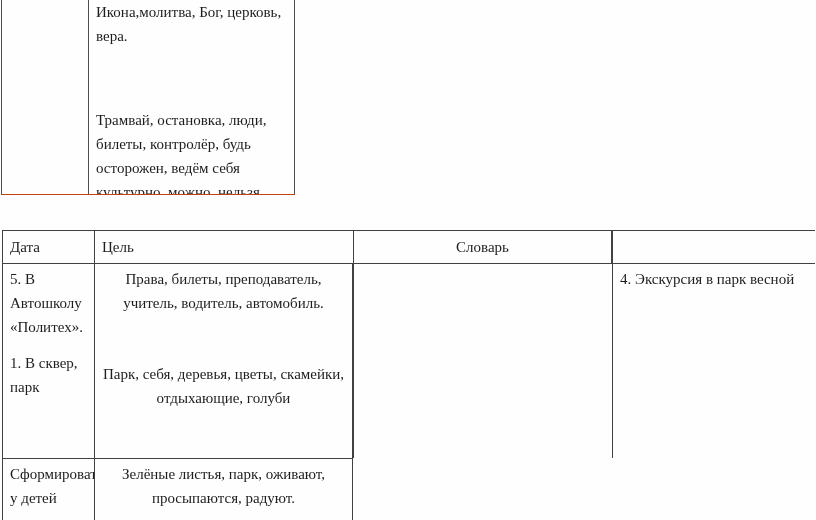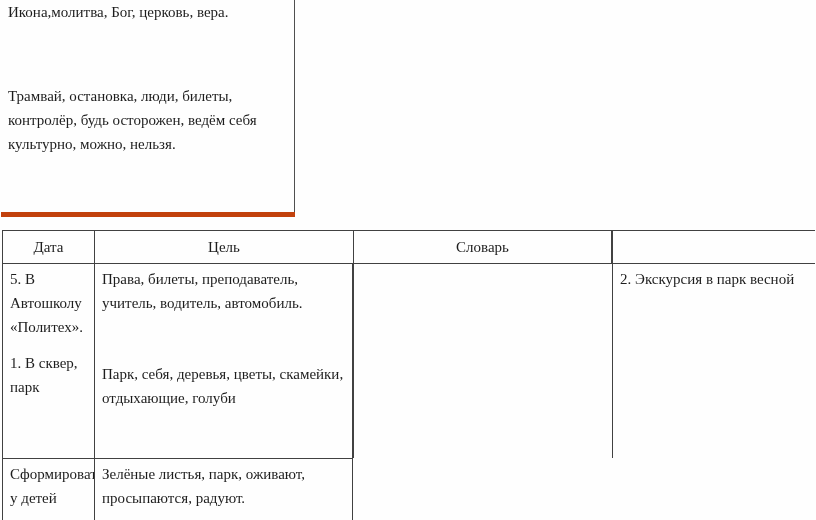--- a/index.html
+++ b/index.html
@@ -15,24 +15,23 @@
     background: #fefefe;
     overflow: hidden;
     font-size: 15px;
     line-height: 24px;
   }
 
   
   .top-table {
     position: absolute;
     left: 1px; top: 0;
-    width: 294px; height: 217px;
+    width: 294px; height: 195px;
     display: flex;
-    border-bottom: 5px solid #c2410c;
-    flex-direction: column;
+    border-bottom: 1px solid #c2410c;
   }
   .top-table .cell-empty {
     width: 88px;
     border-left: 1px solid #4f4f4f;
     border-right: 1px solid #4f4f4f;
   }
   .top-table .cell-text {
     flex: 1;
     border-right: 1px solid #4f4f4f;
     padding: 0 7px;
@@ -49,23 +48,22 @@
     grid-template-columns: 92px 259px 259px 203px;
     grid-template-rows: 33px 195px 1fr;
     overflow: hidden;
   }
   .main-table .cell {
     border-left: 1px solid #414141;
     border-top: 1px solid #414141;
     padding: 3px 7px 0 7px;
     overflow: hidden;
   }
-  .main-table .cell.col-last { border-right: 1px solid #414141; }
+  .main-table .cell.col-last { border-right: 1px solid #414141; text-align: center; }
   .main-table .cell.header {
-    text-align: center;
     padding-top: 4px;
   }
   .p-theme2 { margin-top: 12px !important; }
   .p-goal2  { margin-top: 10px !important; }
   .p-vocab2 { margin-top: 47px !important; }
 </style>
 </head>
 <body>
 
 <div class="page">
@@ -89,21 +87,21 @@
       <p>5. В Автошколу «Политех».</p>
       <p class="p-theme2">1. В сквер, парк</p>
     </div>
     <div class="cell col-last">
       <p>Права, билеты, преподаватель, учитель, водитель, автомобиль.</p>
       <p class="p-vocab2">Парк, себя, деревья, цветы, скамейки, отдыхающие, голуби</p>
     </div>
 
     <div class="cell"></div>
     <div class="cell">
-      <p>2. Экскурсия в парк весной</p>
+      <p>4. Экскурсия в парк весной</p>
     </div>
     <div class="cell">
       <p>Сформировать у детей представление о состоянии растений весной. Уточнить</p>
     </div>
     <div class="cell col-last">
       <p>Зелёные листья, парк, оживают, просыпаются, радуют.</p>
     </div>
 
   </div>
 </div>

